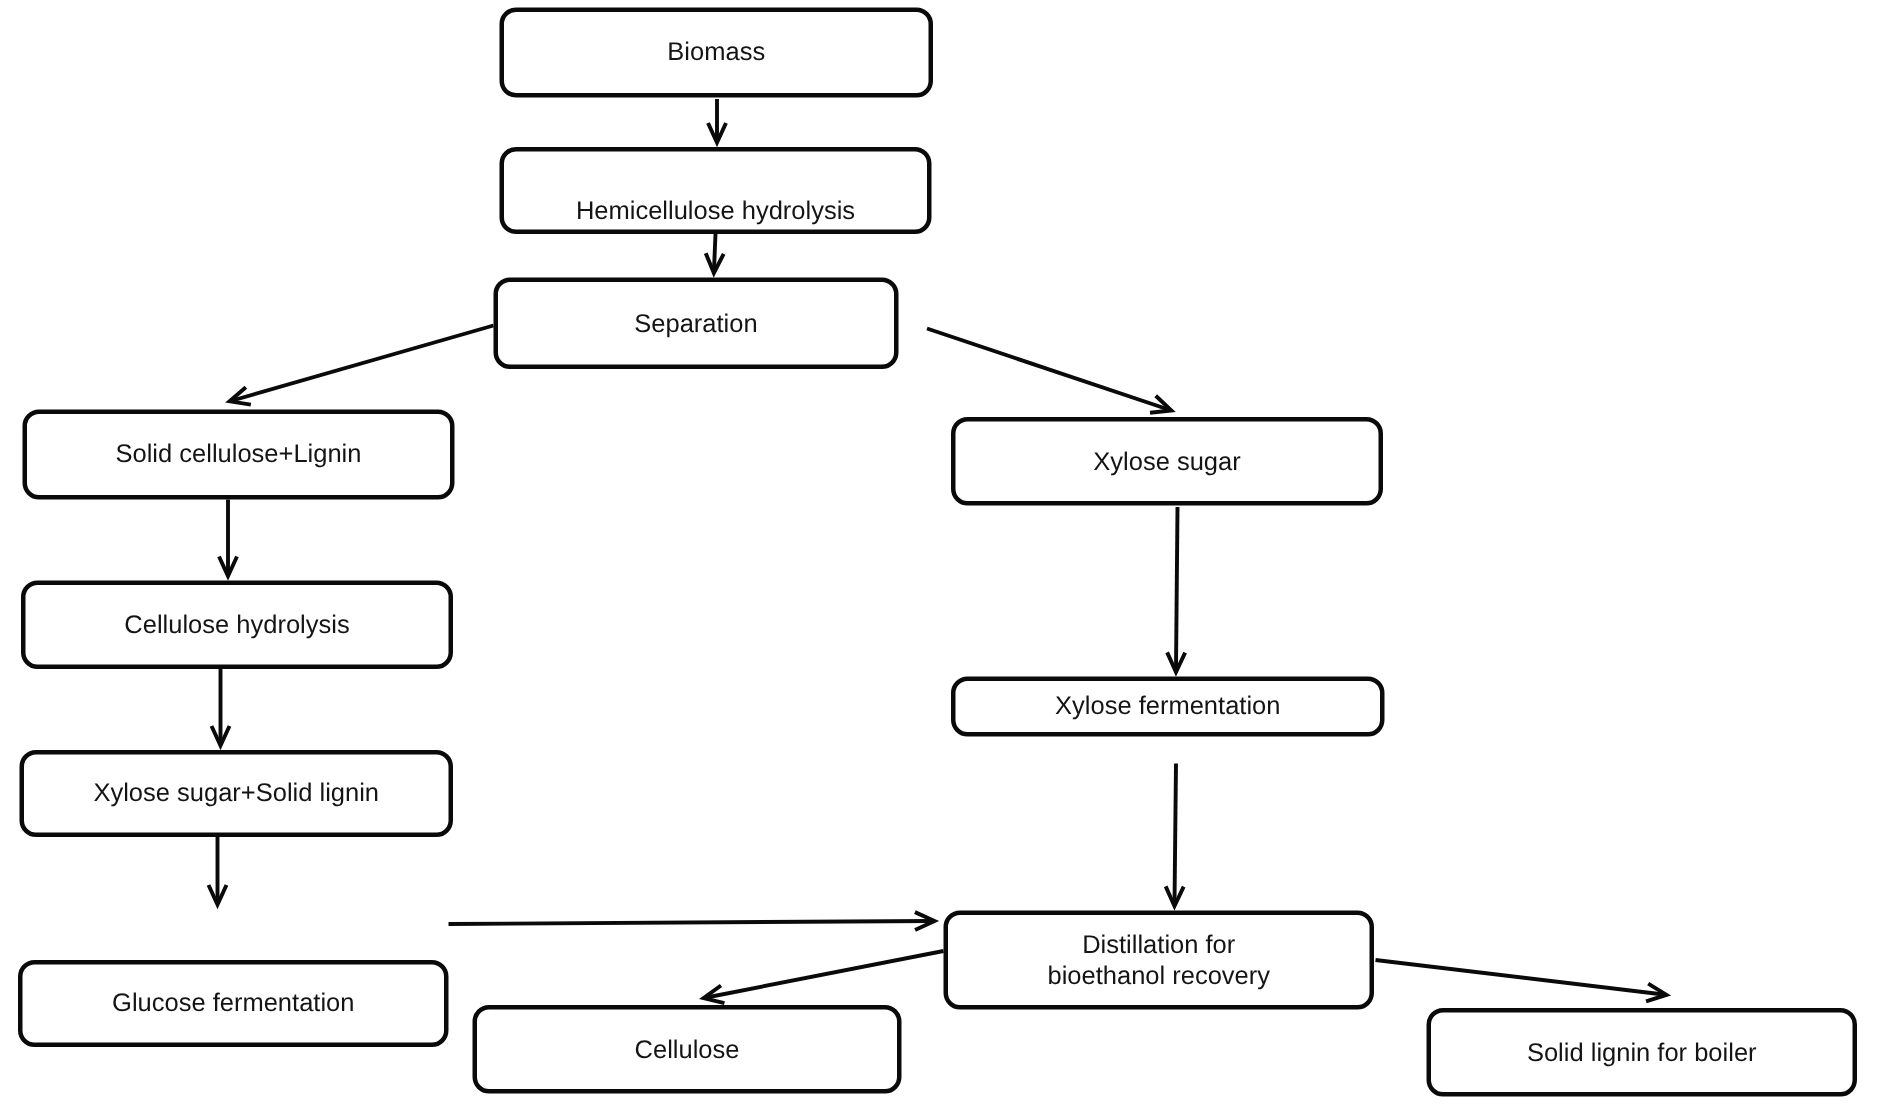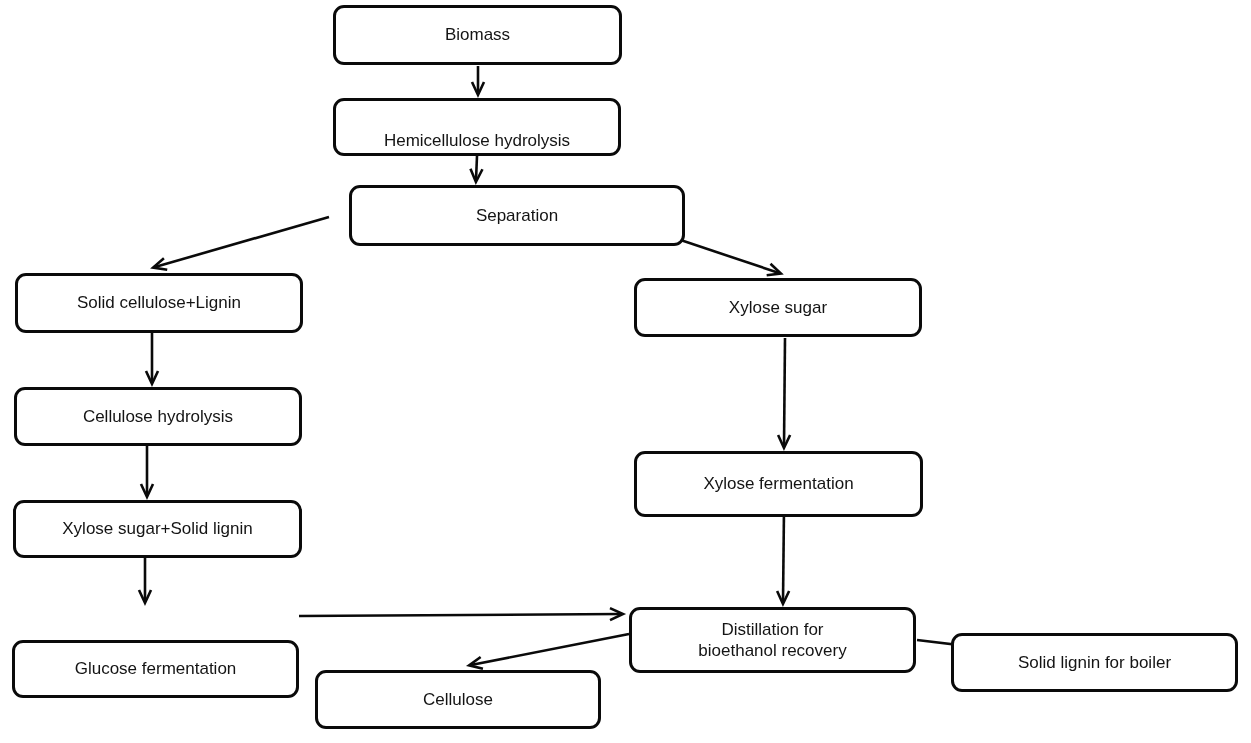--- a/index.html
+++ b/index.html
@@ -54,37 +54,37 @@
   </svg>
 
   <div class="node" style="left:333px;top:5px;width:289px;height:60px;">
     <span>Biomass</span>
   </div>
 
   <div class="node" style="left:333px;top:98px;width:288px;height:58px;align-items:flex-end;">
     <span>Hemicellulose hydrolysis</span>
   </div>
 
-  <div class="node" style="left:329px;top:185px;width:336px;height:61px;margin-left:20px;">
+  <div class="node" style="left:329px;top:185px;width:270px;height:61px;">
     <span>Separation</span>
   </div>
 
   <div class="node" style="left:15px;top:273px;width:288px;height:60px;">
     <span>Solid cellulose+Lignin</span>
   </div>
 
   <div class="node" style="left:634px;top:278px;width:288px;height:59px;">
     <span>Xylose sugar</span>
   </div>
 
   <div class="node" style="left:14px;top:387px;width:288px;height:59px;">
     <span>Cellulose hydrolysis</span>
   </div>
 
-  <div class="node" style="left:634px;top:451px;width:289px;height:66px;">
+  <div class="node" style="left:634px;top:451px;width:289px;height:40px;">
     <span>Xylose fermentation</span>
   </div>
 
   <div class="node" style="left:13px;top:500px;width:289px;height:58px;">
     <span>Xylose sugar+Solid lignin</span>
   </div>
 
   <div class="node" style="left:12px;top:606px;width:287px;height:58px;margin-top:34px;">
     <span>Glucose fermentation</span>
   </div>
@@ -93,17 +93,17 @@
     <span>
       <span>Distillation for</span><br>
       <span>bioethanol recovery</span>
     </span>
   </div>
 
   <div class="node" style="left:315px;top:670px;width:286px;height:59px;">
     <span>Cellulose</span>
   </div>
 
-  <div class="node" style="left:951px;top:633px;width:287px;height:59px;">
+  <div class="node" style="left:951px;top:672px;width:287px;height:59px;">
     <span>Solid lignin for boiler</span>
   </div>
 
 </div>
 
 </body></html>

